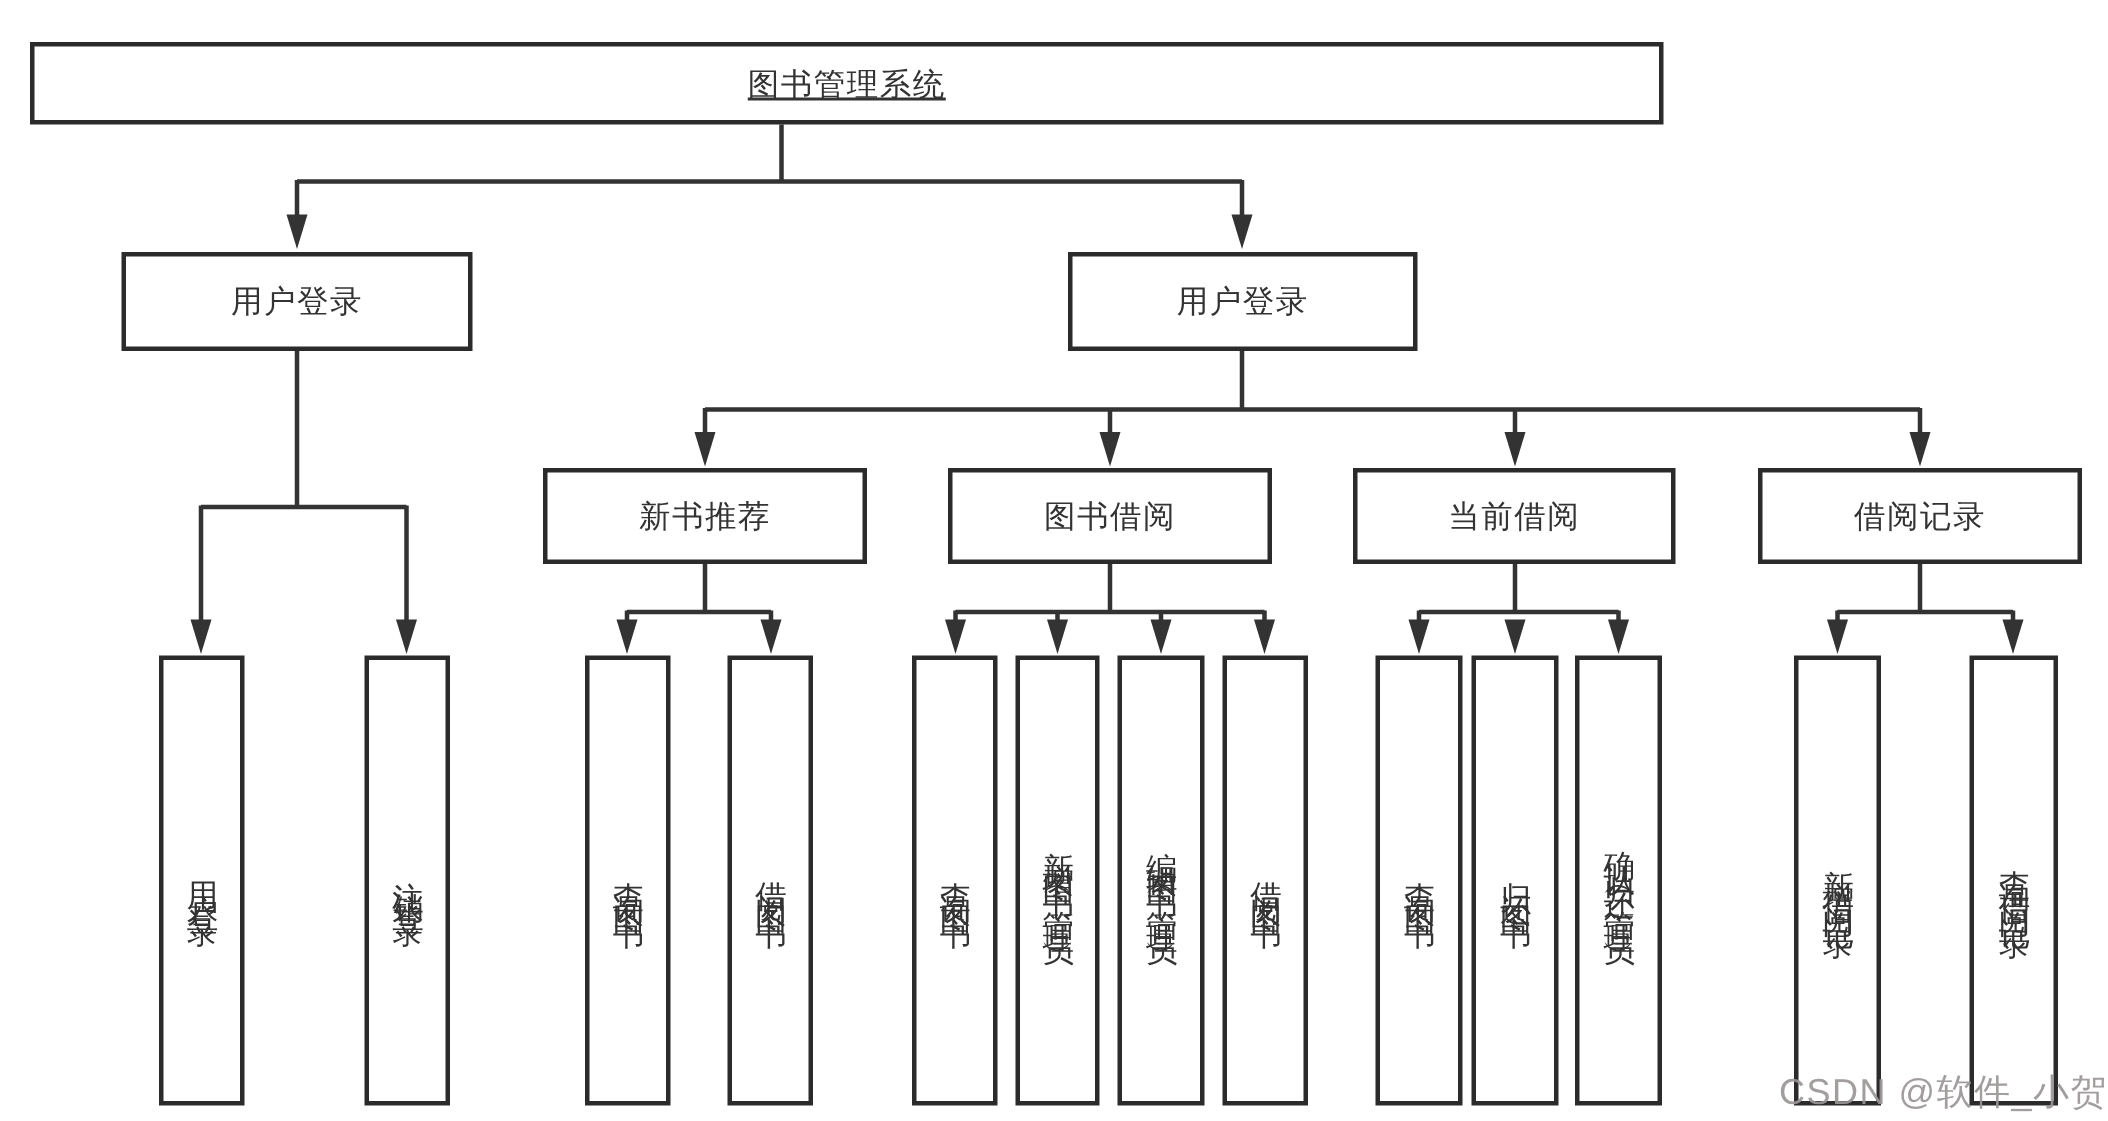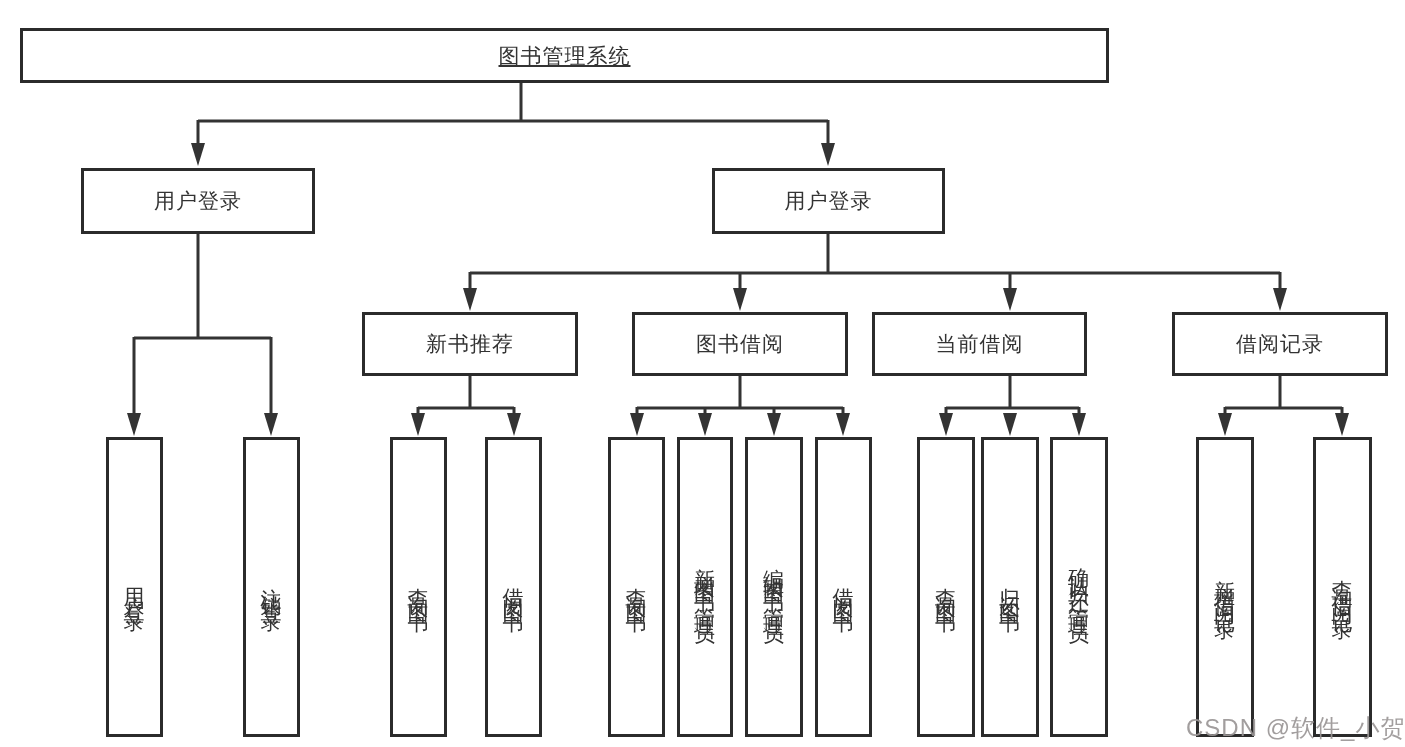--- a/index.html
+++ b/index.html
@@ -98,21 +98,21 @@
   <div class="node" style="left:712px;top:168px;width:233px;height:66px;">
     <span>用户登录</span>
   </div>
 
   <div class="node" style="left:632px;top:312px;width:216px;height:64px;">
     <span>图书借阅</span>
   </div>
   <div class="node" style="left:362px;top:312px;width:216px;height:64px;">
     <span>新书推荐</span>
   </div>
-  <div class="node" style="left:872px;top:312px;width:215px;height:64px;">
+  <div class="node" style="left:902px;top:312px;width:215px;height:64px;">
     <span>当前借阅</span>
   </div>
   <div class="node" style="left:1172px;top:312px;width:216px;height:64px;">
     <span>借阅记录</span>
   </div>
 
   <div class="node vnode" style="left:106px;top:437px;width:57px;height:300px;">
     <span class="vtext">用户登录</span>
   </div>
   <div class="node vnode" style="left:243px;top:437px;width:57px;height:300px;">

